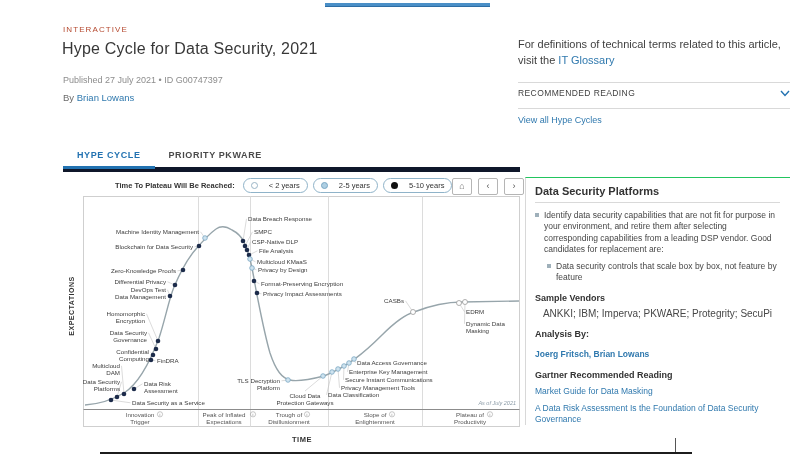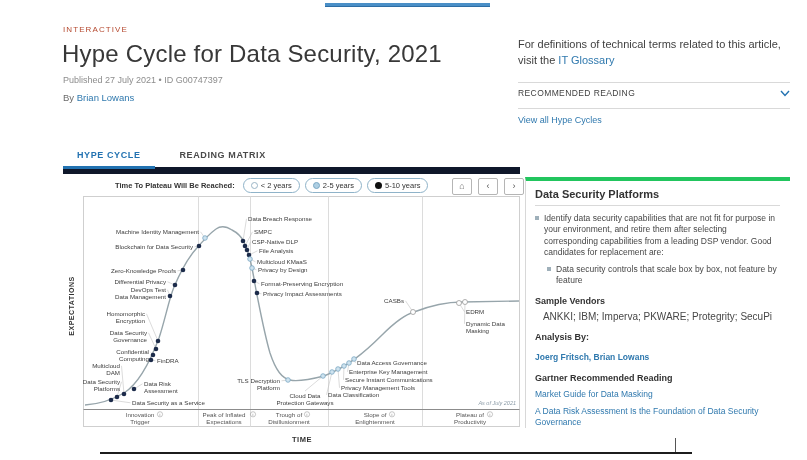--- a/index.html
+++ b/index.html
@@ -3,50 +3,50 @@
 <meta charset="utf-8">
 <style>
   html,body{margin:0;padding:0;}
   body{width:807px;height:460px;position:relative;background:#fff;overflow:hidden;
        font-family:"Liberation Sans",sans-serif;color:#3a3a3a;}
   .abs{position:absolute;}
   
   .top-link{left:325px;top:3px;width:165px;height:3px;background:#4a8fc7;border-bottom:1px solid #2e6da4;}
   
   .kicker{left:63px;top:25px;font-size:8px;font-weight:normal;letter-spacing:1.1px;color:#b5492f;}
-  .title{left:62px;top:40px;font-size:24px;color:#383838;letter-spacing:.2px;}
+  .title{left:62px;top:40px;font-size:16px;color:#383838;letter-spacing:.2px;}
   .published{left:63px;top:75px;font-size:9px;color:#8d8d8d;}
   .byline{left:63px;top:92px;font-size:9.5px;color:#6b6b6b;}
   a.lnk{color:#3079ae;text-decoration:none;cursor:pointer;}
   
   .defs{left:518px;top:37px;width:278px;font-size:11px;line-height:1.45;color:#3f3f3f;}
   .divider{height:1px;background:#d9d9d9;}
   .rr-row{left:518px;top:88px;width:272px;display:flex;justify-content:space-between;align-items:center;
           font-size:8.5px;letter-spacing:.4px;color:#3f3f3f;cursor:pointer;}
   .viewall{left:518px;top:115px;font-size:9px;}
   
-  .tabs{left:63px;top:146px;width:457px;border-bottom:7px solid #0f172a;display:flex;gap:11px;}
+  .tabs{left:63px;top:146px;width:457px;border-bottom:5px solid #0f172a;display:flex;}
   .tab{font-size:9px;font-weight:bold;letter-spacing:.6px;padding:4px 14px 6px 14px;cursor:pointer;color:#4a4a4a;}
   .tab.active{color:#2272b1;border-bottom:3px solid #2272b1;margin-bottom:-2px;}
   
   .toolbar{left:85px;top:178px;display:flex;align-items:center;gap:5px;margin-left:30px;}
   .tb-label{font-size:7.5px;font-weight:bold;color:#333;margin-right:3px;}
-  .pill{display:flex;align-items:center;gap:3px;border:1px solid #8fb3c9;border-radius:9px;
+  .pill{display:flex;align-items:center;gap:11px;border:1px solid #8fb3c9;border-radius:9px;
         padding:2px 7px;font-size:7.5px;color:#333;background:#fff;cursor:pointer;}
   .marker{width:7px;height:7px;border-radius:50%;display:inline-block;box-sizing:border-box;}
   .m-white{background:#fff;border:1px solid #9ab5c6;}
   .m-light{background:#aecfe3;border:1px solid #7aa7c3;}
   .m-dark{background:#101010;}
   .navbtns{left:452px;top:178px;display:flex;gap:6px;}
   .navbtn{width:18px;height:15px;border:1px solid #b5b5b5;border-radius:2px;background:#fff;
           font-size:9px;color:#555;display:flex;align-items:center;justify-content:center;cursor:pointer;line-height:1;}
   
   #hype-svg{position:absolute;left:62px;top:196px;width:460px;height:252px;}
   
-  .panel{left:525px;top:177px;width:265px;border-top:4px solid #22c55e;border-left:1px solid #d8d8d8;
+  .panel{left:525px;top:177px;width:265px;border-top:1px solid #22c55e;border-left:1px solid #d8d8d8;
          padding:7px 10px 0 9px;box-sizing:border-box;}
   .panel h3{margin:0 0 5px 0;font-size:11px;color:#333;}
   .panel .divider{margin-bottom:7px;}
   .b-row{display:flex;gap:5px;font-size:8.5px;line-height:1.33;color:#474747;margin-bottom:6px;}
   .b-row.sub{margin-left:12px;}
   .bullet-marker{width:4px;height:4px;background:#9fb0ba;margin-top:3px;flex:0 0 auto;}
   .p-head{font-size:9px;font-weight:bold;color:#333;margin:9px 0 4px 0;}
   .p-text{font-size:10px;color:#474747;margin:0 0 2px 0;line-height:1.3;text-align:center;}
   .p-link{display:block;font-size:8.5px;line-height:1.3;margin:6px 0 0 0;}
   
@@ -73,21 +73,21 @@
   <span>RECOMMENDED READING</span>
   <svg width="10" height="7" viewBox="0 0 10 7">
       <polyline points="1,1 5,5.5 9,1" fill="none" stroke="#2272b1" stroke-width="1.4"></polyline>
     </svg>
 </div>
 <div class="abs divider" style="left:518px;top:108px;width:272px;"></div>
 <a class="abs viewall lnk">View all Hype Cycles</a>
 
 <div class="abs tabs">
   <div class="tab active">HYPE CYCLE</div>
-  <div class="tab">READING MATRIX</div>
+  <div class="tab">PRIORITY PKWARE</div>
 </div>
 
 <div class="abs toolbar">
   <span class="tb-label">Time To Plateau Will Be Reached:</span>
   <div class="pill">
     <span class="marker m-white"></span>
     <span>&lt; 2 years</span>
   </div>
   <div class="pill">
     <span class="marker m-light"></span>

